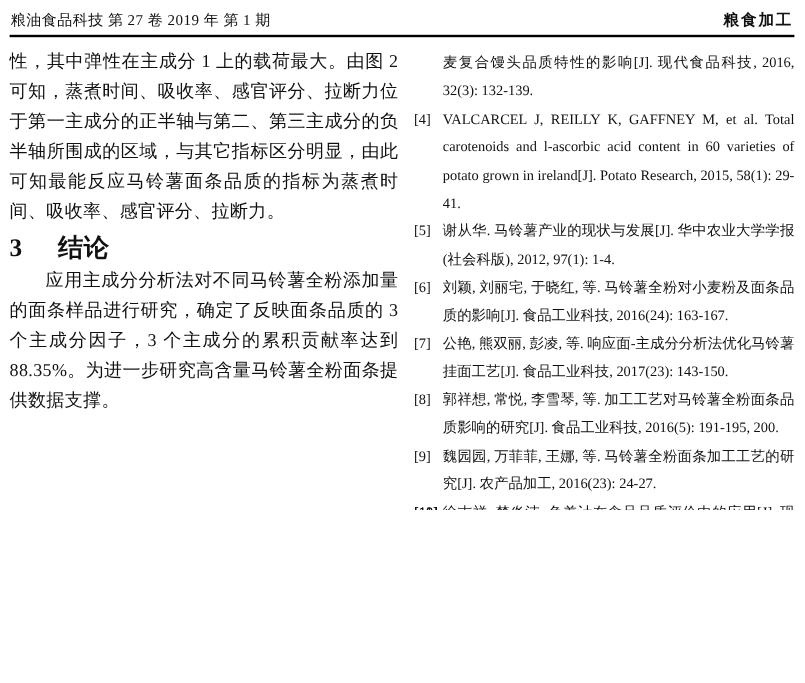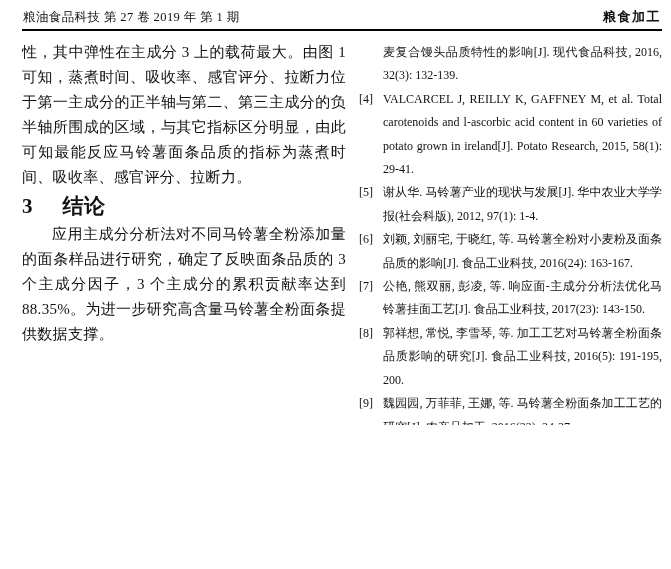--- a/index.html
+++ b/index.html
@@ -8,21 +8,21 @@
     background: #ffffff;
     font-family: "Liberation Serif", serif;
     color: #111111;
   }
   .page {
     position: relative;
     width: 671px;
     height: 425px;
     box-sizing: border-box;
     background: #ffffff;
-    padding: 8px 9px 0 22px;
+    padding: 8px 9px 0 8px;
     overflow: hidden;
   }
   
   .header {
     display: flex;
     justify-content: space-between;
     align-items: flex-end;
     padding: 0 1px 3px 1px;
     border-bottom: 2px solid #000000;
   }
@@ -91,21 +91,21 @@
 <div class="page">
 
   <div class="header">
     <span class="journal-info">粮油食品科技 第 27 卷 2019 年 第 1 期</span>
     <span class="section-label">粮食加工</span>
   </div>
 
   <div class="main">
 
     <div class="col-left">
-      <p>性，其中弹性在主成分 3 上的载荷最大。由图 1 可知，蒸煮时间、吸收率、感官评分、拉断力位于第一主成分的正半轴与第二、第三主成分的负半轴所围成的区域，与其它指标区分明显，由此可知最能反应马铃薯面条品质的指标为蒸煮时间、吸收率、感官评分、拉断力。</p>
+      <p>性，其中弹性在主成分 1 上的载荷最大。由图 2 可知，蒸煮时间、吸收率、感官评分、拉断力位于第一主成分的正半轴与第二、第三主成分的负半轴所围成的区域，与其它指标区分明显，由此可知最能反应马铃薯面条品质的指标为蒸煮时间、吸收率、感官评分、拉断力。</p>
       <div class="section-heading">
         <span class="h-num">3</span><span>结论</span>
       </div>
       <p class="indent">应用主成分分析法对不同马铃薯全粉添加量的面条样品进行研究，确定了反映面条品质的 3 个主成分因子，3 个主成分的累积贡献率达到 88.35%。为进一步研究高含量马铃薯全粉面条提供数据支撑。</p>
     </div>
 
     <div class="col-right">
       <div class="ref">
         <span>麦复合馒头品质特性的影响[J]. 现代食品科技, 2016, 32(3): 132-139.</span>
       </div>

